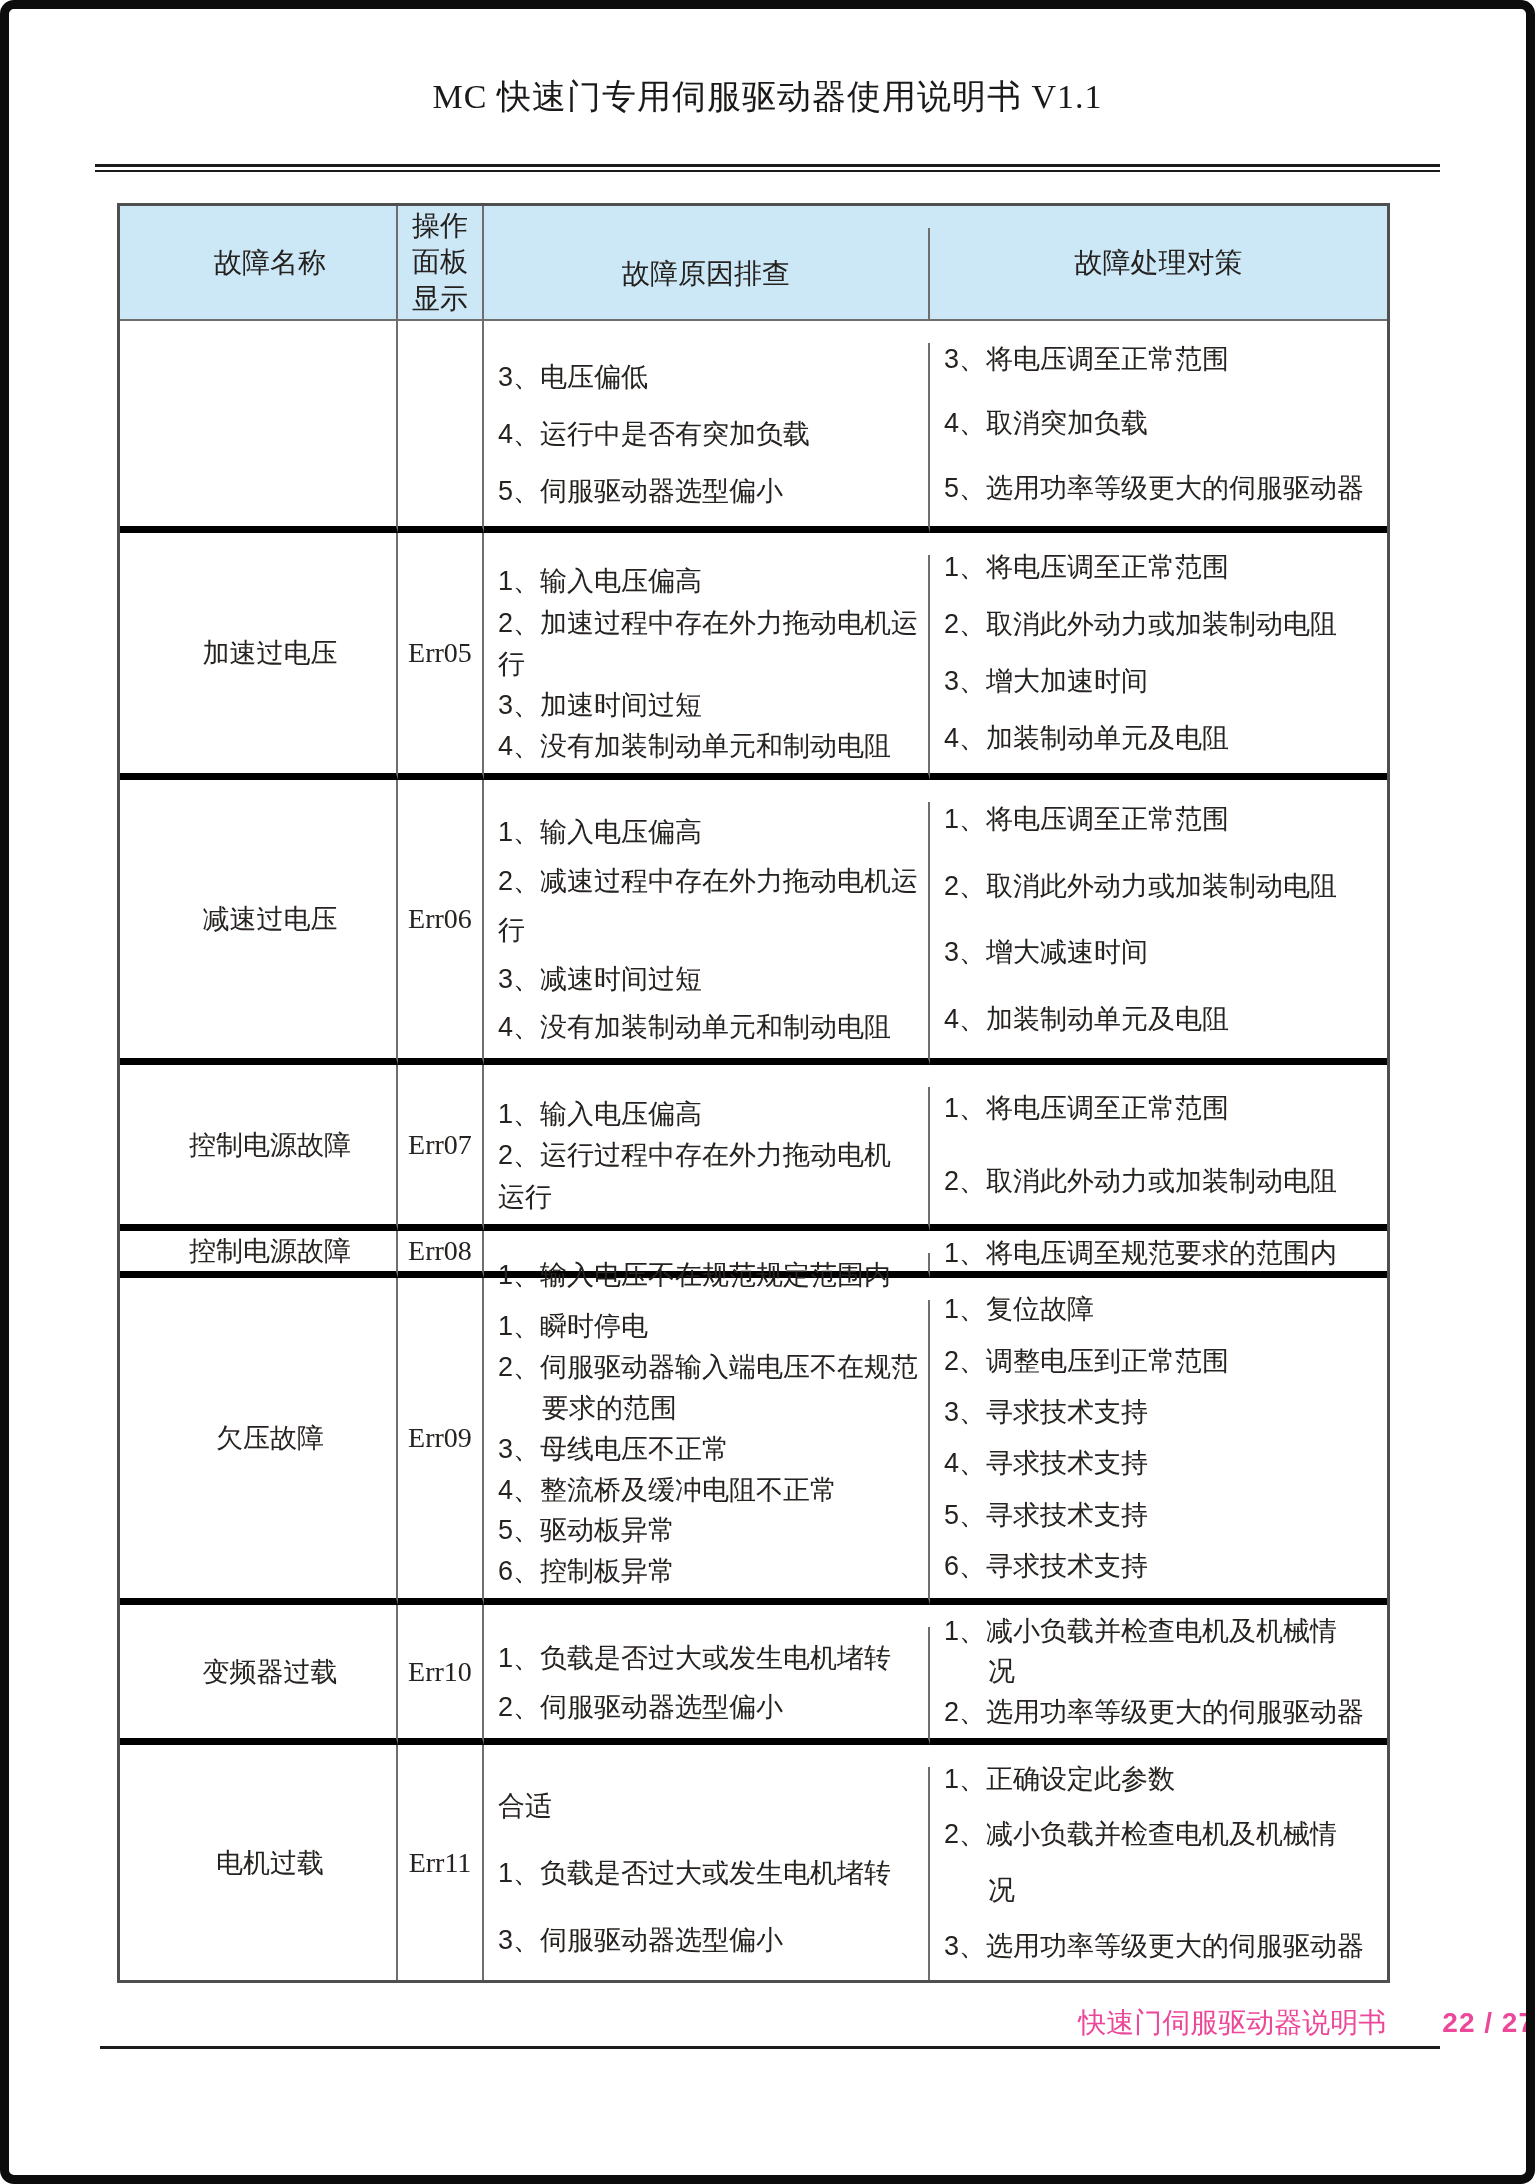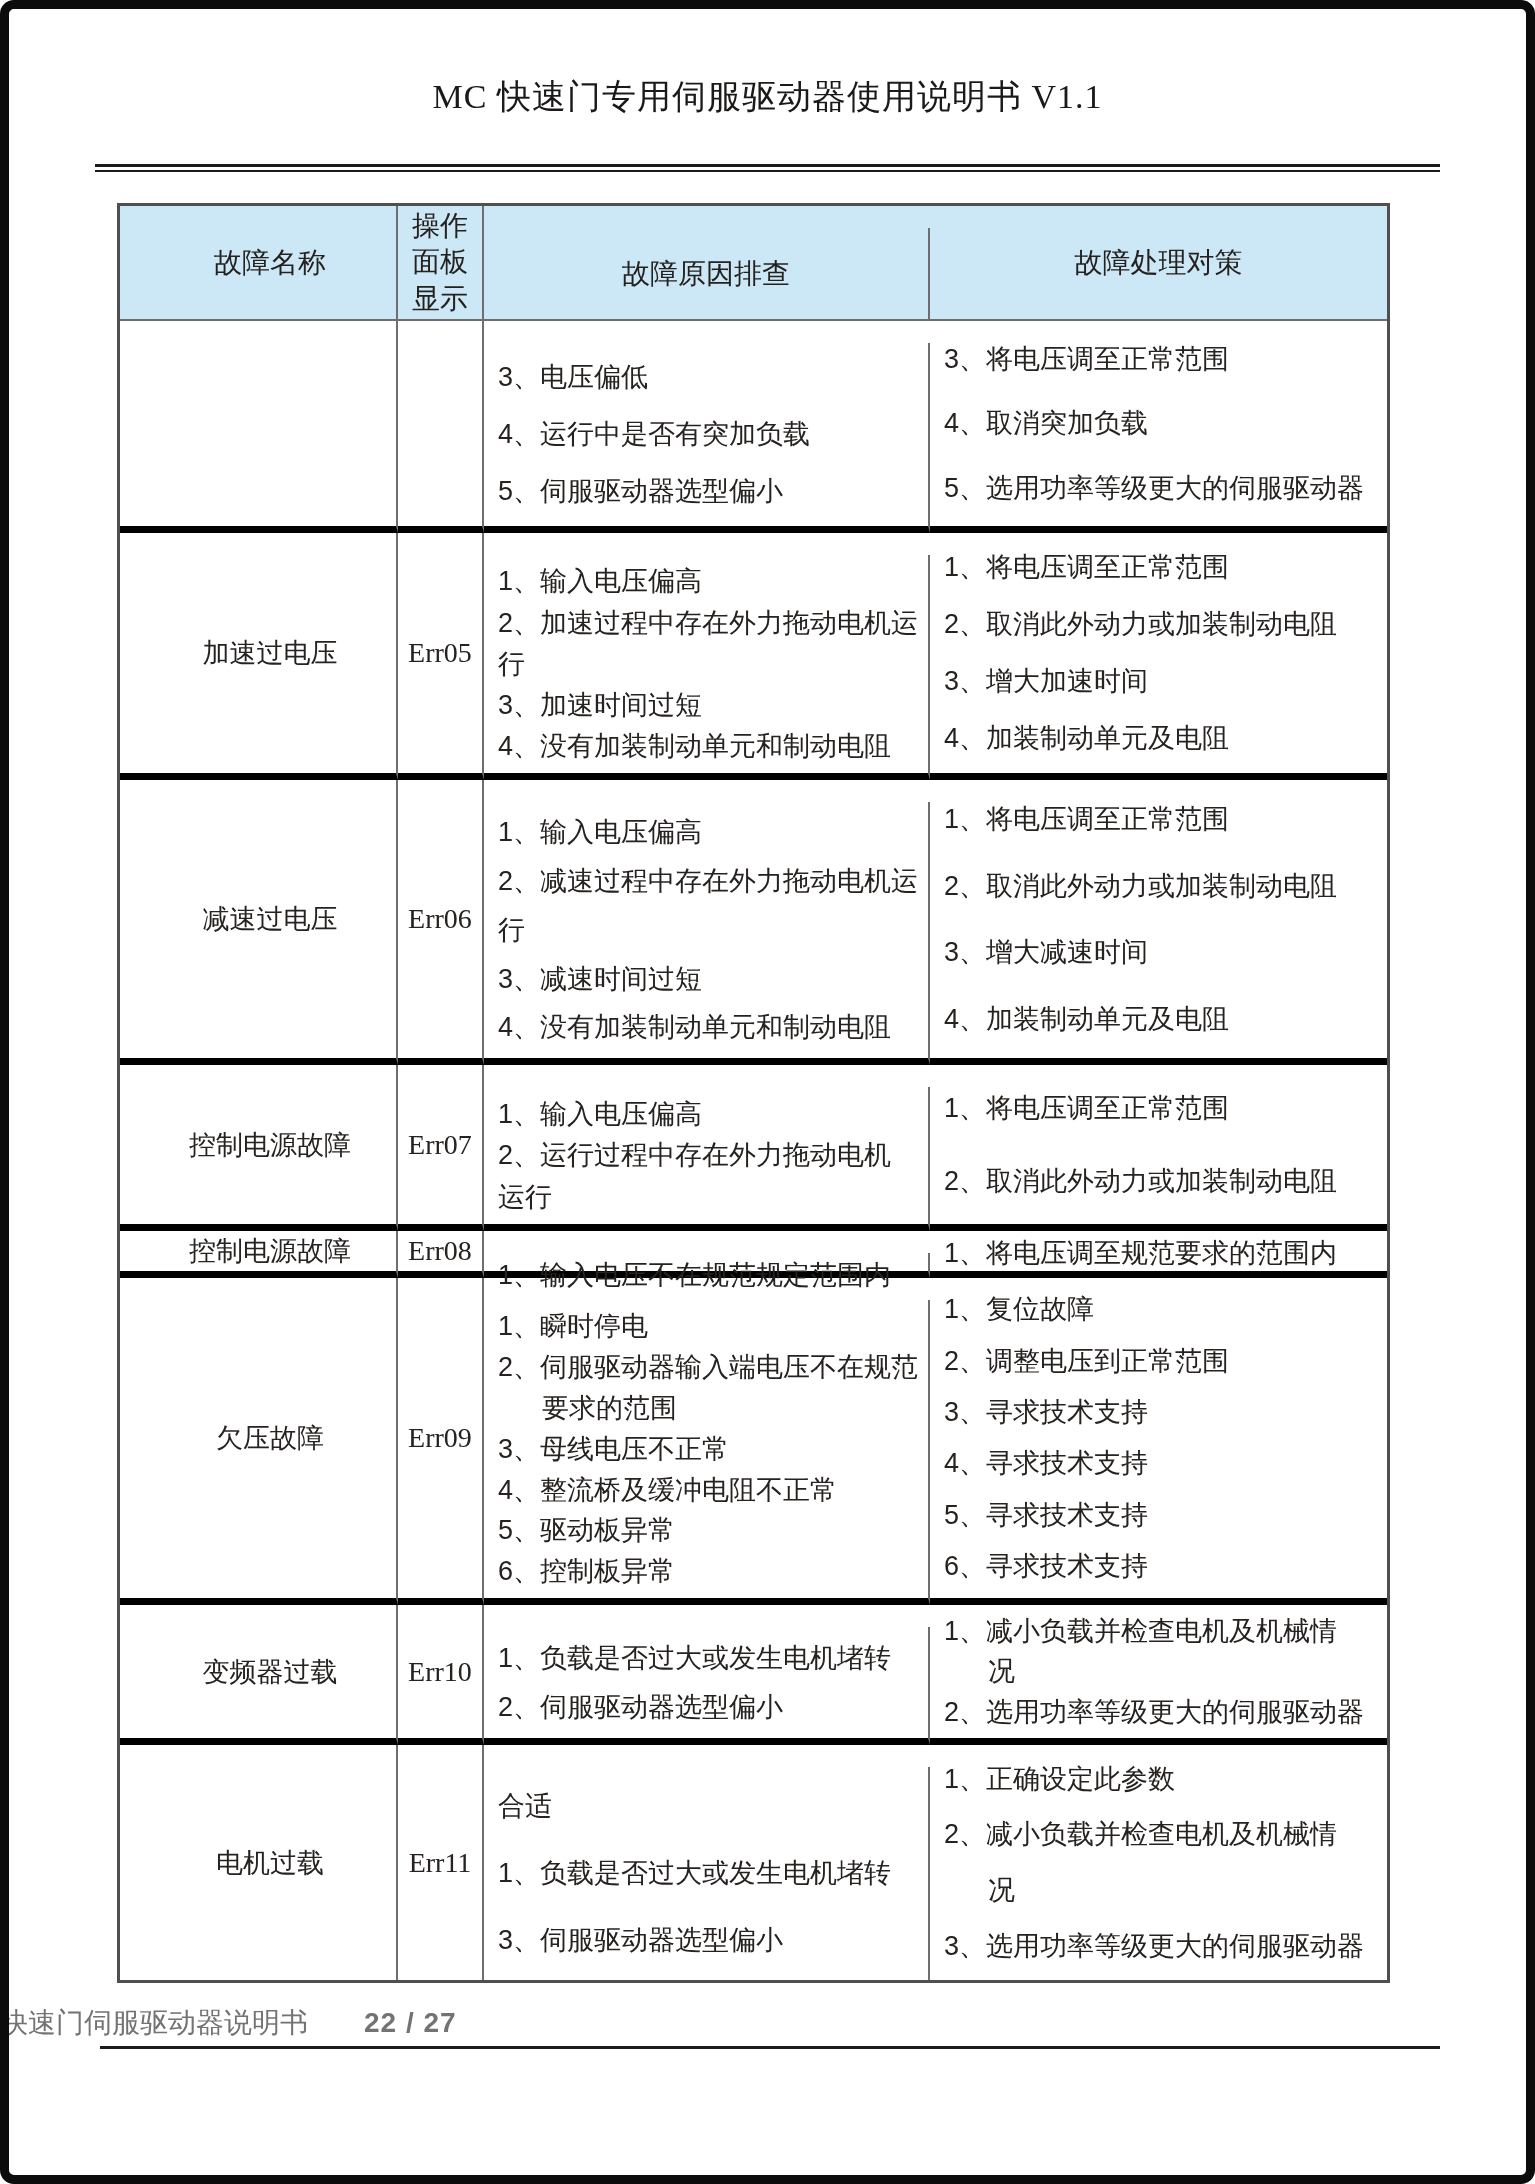--- a/index.html
+++ b/index.html
@@ -27,22 +27,22 @@
   .c1{width:278px;padding-left:24px;}
   .c2{width:86px;}
   .c3{width:446px;margin-top:22px;}
   .c4{flex:1;min-width:0;}
   .name,.code{display:flex;align-items:center;justify-content:center;font-size:27px;}
   .code{font-family:Liberation Serif, serif;font-size:28px;}
   .lines{display:flex;flex-direction:column;justify-content:space-around;
          height:100%;box-sizing:border-box;padding:6px 0;}
   .ln{padding-left:14px;font-size:27px;white-space:nowrap;line-height:1.2;}
   .ln.ind{padding-left:58px;}
-  .footer{position:absolute;top:2004px;left:0;width:100%;text-align:left;
-          font-family:"Liberation Serif","DejaVu Serif",serif;font-size:28px;color:#737373;}
+  .footer{position:absolute;top:2004px;left:0;width:100%;text-align:right;
+          font-family:"Liberation Serif","DejaVu Serif",serif;font-size:28px;color:#ec4899;}
   .pagenum{font-family:"Liberation Sans","DejaVu Sans",sans-serif;margin-left:56px;
            font-weight:600;letter-spacing:1px;}
   .footer-rule{position:absolute;top:2046px;left:100px;width:1340px;height:3px;background:#1b1b1b;}
 </style>
 </head>
 <body>
 
 <div class="page">
   <div class="frame"></div>
 

